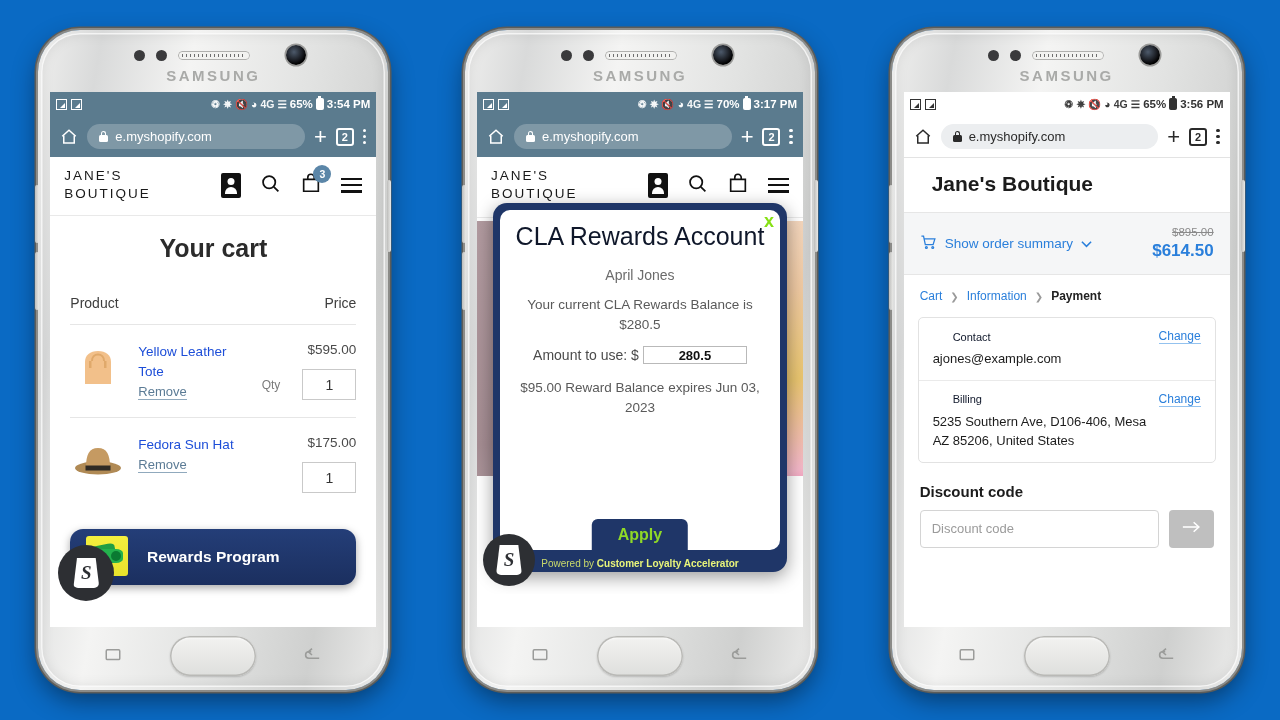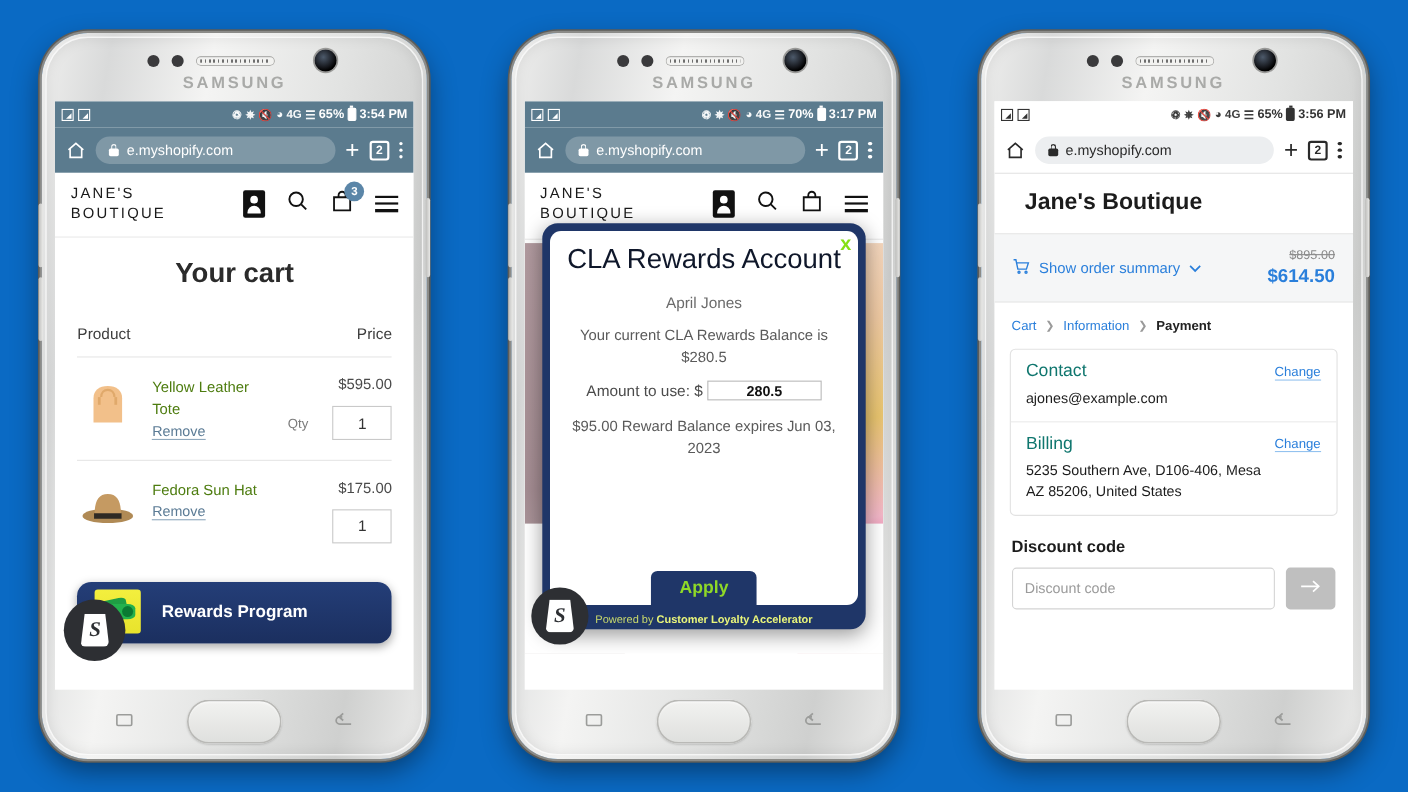--- a/index.html
+++ b/index.html
@@ -130,21 +130,21 @@
   
   .cart-page { padding: 18px 20px 0; }
   .cart-title { text-align: center; font-size: 25px; font-weight: bold; color: #2b2b2b; }
   .cart-cont { text-align: center; margin-top: 10px; }
   .cart-cont span { font-size: 14.5px; color: #5b7b95; border-bottom: 1px solid #90a9bd; cursor: pointer; }
   .cart-cols { display: flex; justify-content: space-between; margin-top: 32px; font-size: 14px; color: #3d3d3d; }
   .cart-rule { height: 1px; background: #e6e6e6; margin-top: 13px; }
   .cart-row { display: flex; gap: 12px; padding: 17px 0 0; position: relative; }
   .thumb { width: 56px; height: 50px; flex: 0 0 auto; position: relative; }
   .cart-info { flex: 1; }
-  .cart-name { font-size: 13.5px; color: #4d7c0f; line-height: 1.45; }
+  .cart-name { font-size: 13.5px; color: #1d4ed8; line-height: 1.45; }
   .cart-remove { display: inline-block; margin-top: 2px; font-size: 13px; color: #5b7b95; border-bottom: 1px solid #90a9bd; }
   .cart-right { text-align: right; }
   .cart-price { font-size: 13.5px; color: #4a4a4a; }
   .qty-wrap { display: flex; align-items: center; gap: 22px; margin-top: 12px; justify-content: flex-end; }
   .qty-lbl { font-size: 12px; color: #7a7a7a; }
   .qty-box {
     width: 54px; height: 31px; border: 1px solid #c9c9c9; display: flex;
     align-items: center; justify-content: center; font-size: 14px; color: #333; background: #fff;
   }
 
@@ -231,21 +231,21 @@
   .co-old { font-size: 11.5px; color: #8a8a8a; text-decoration: line-through; }
   .co-new { font-size: 17px; color: #2a7fdb; font-weight: bold; margin-top: 3px; }
   .breadcrumb { display: flex; align-items: center; gap: 8px; padding: 14px 16px; font-size: 12px; }
   .bc-link { color: #2a7fdb; }
   .bc-sep { color: #9a9a9a; font-size: 10px; }
   .bc-cur { color: #222; font-weight: bold; }
   .co-card { margin: 0 14px; border: 1px solid #e2e2e2; border-radius: 5px; }
   .co-sec { padding: 11px 14px; }
   .co-sec + .co-sec { border-top: 1px solid #eaeaea; }
   .co-sec-head { display: flex; align-items: center; }
-  .co-sec-lbl { font-size: 16px; color: #0f766e; }
+  .co-sec-lbl { font-size: 11px; color: #0f172a; margin-left: 20px; }
   .co-change { margin-left: auto; font-size: 12px; color: #2a7fdb; border-bottom: 1px solid #93c2ef; }
   .co-sec-val { font-size: 13px; color: #1c1c1c; margin-top: 6px; line-height: 1.45; }
   .co-disc-title { padding: 20px 16px 10px; font-size: 15px; font-weight: bold; color: #1c1c1c; }
   .co-disc-row { display: flex; gap: 10px; padding: 0 16px; }
   .co-disc-input {
     flex: 1; height: 38px; border: 1px solid #d4d4d4; border-radius: 4px;
     display: flex; align-items: center; padding: 0 11px; font-size: 13px; color: #9b9b9b; background:#fff;
   }
   .co-disc-btn {
     width: 45px; height: 38px; border-radius: 4px; background: #bfbfbf;

